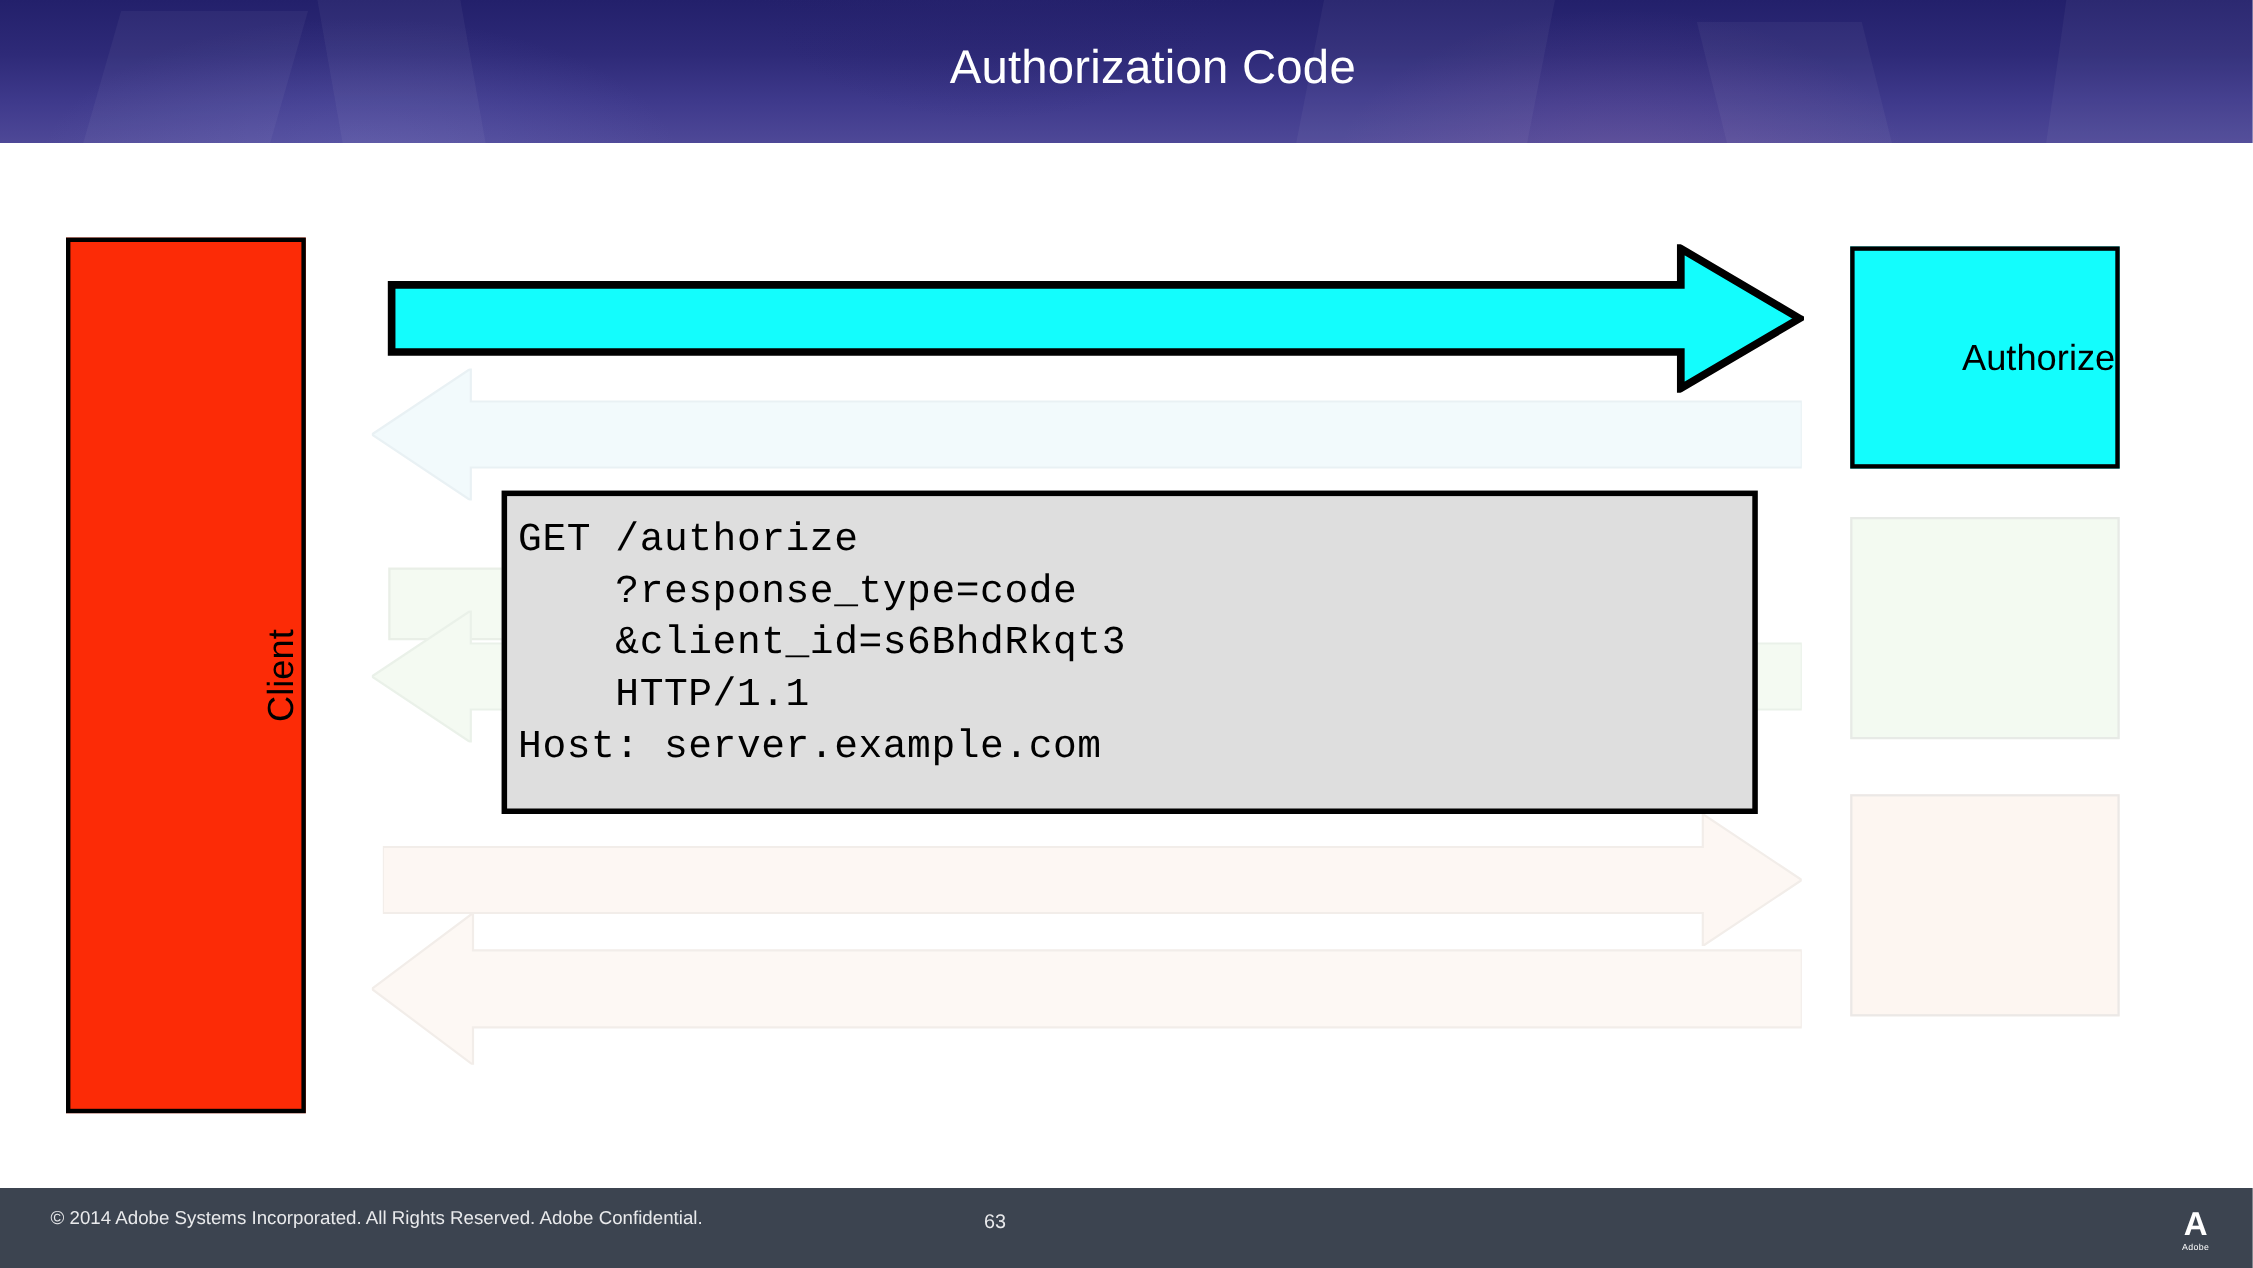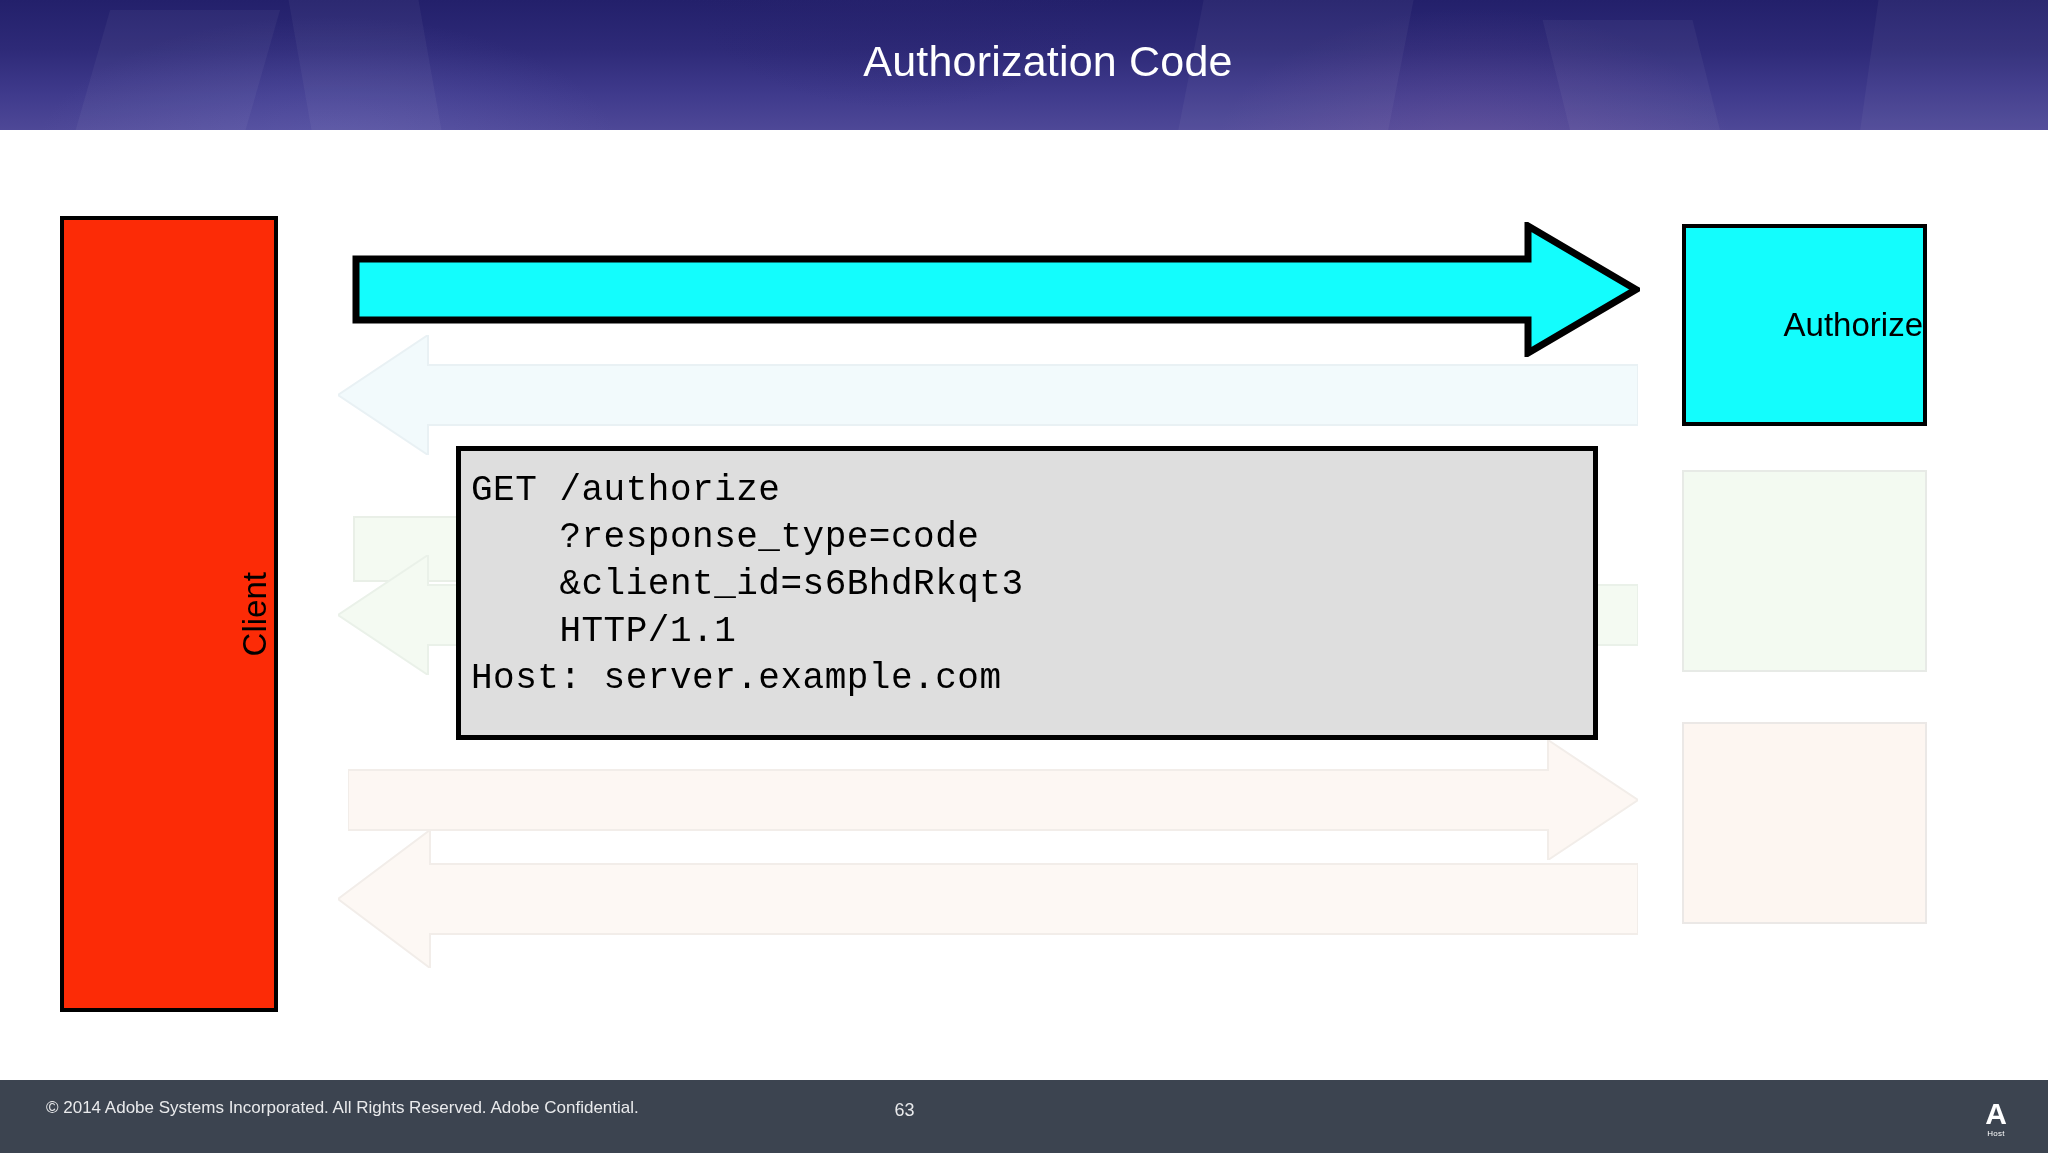--- a/index.html
+++ b/index.html
@@ -260,15 +260,15 @@
 Host: server.example.com</pre>
   </div>
 
 </div>
 
 <div id="footer-band">
   <div id="footer-copyright">© 2014 Adobe Systems Incorporated.  All Rights Reserved.  Adobe Confidential.</div>
   <div id="footer-page-number">63</div>
   <div id="adobe-logo">
     <span class="mark">A</span>
-    <span class="wordmark">Host</span>
+    <span class="wordmark">Adobe</span>
   </div>
 </div>
 
 </body></html>

